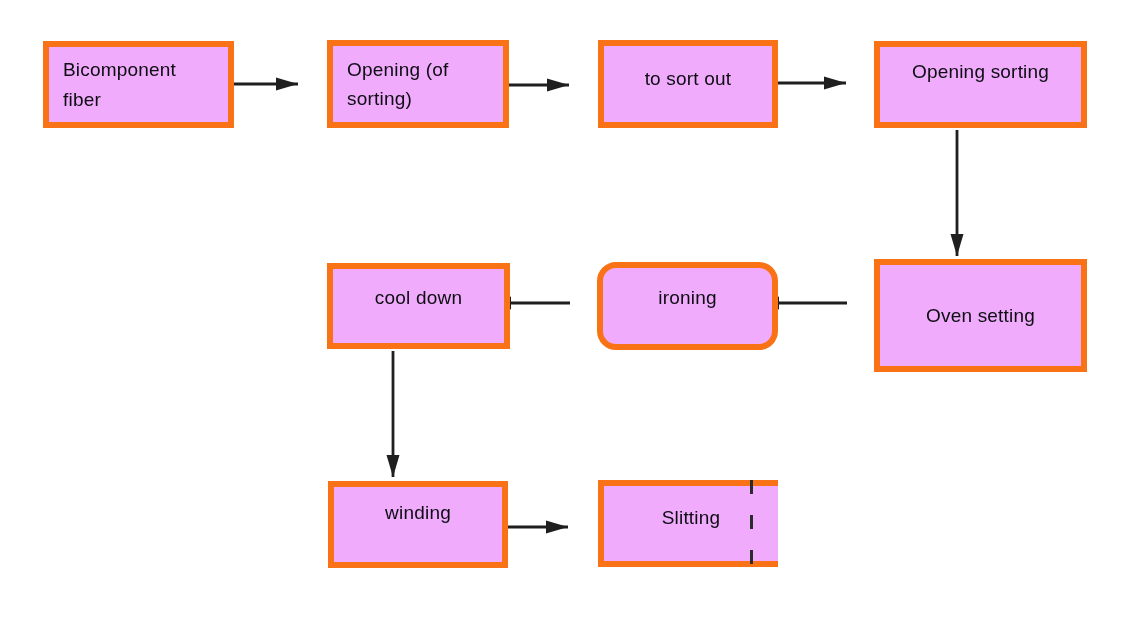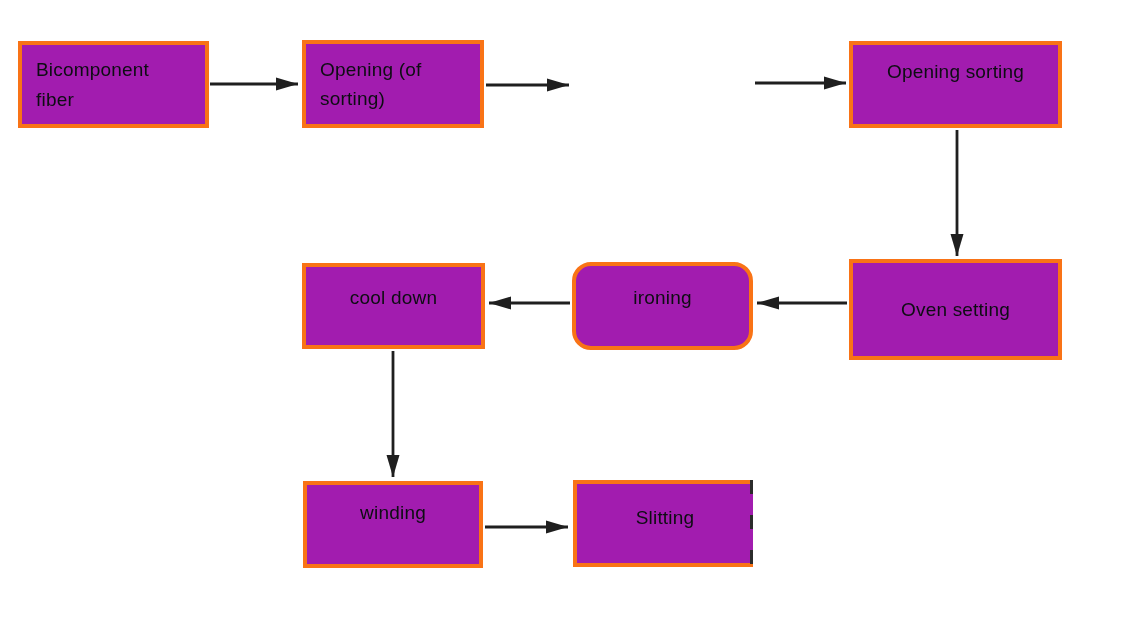--- a/index.html
+++ b/index.html
@@ -11,42 +11,43 @@
     position: relative;
     width: 1125px;
     height: 620px;
     background: #ffffff;
     overflow: hidden;
     font-family: "Liberation Sans", sans-serif;
   }
   .node {
     position: absolute;
     box-sizing: border-box;
-    background: #a21caf;
-    border: 4px solid #f97316;
+    background: #f0abfc;
+    border: 6px solid #f97316;
     display: flex;
     align-items: center;
     justify-content: center;
     font-size: 19px;
     line-height: 1.55;
     color: #0d0d12;
     letter-spacing: 0.2px;
     white-space: pre-line;
+    margin-left: 25px;
   }
   .node.align-left {
     justify-content: flex-start;
     text-align: left;
     padding-left: 14px;
     padding-right: 10px;
   }
   #n-bicomponent { left: 18px;  top: 41px;  width: 191px; height: 87px; }
   #n-opening     { left: 302px; top: 40px;  width: 182px; height: 88px; }
   #n-sort        { left: 573px; top: 40px;  width: 180px; height: 88px; padding-bottom: 10px; }
   #n-online      { left: 849px; top: 41px;  width: 213px; height: 87px; padding-bottom: 26px; }
-  #n-oven        { left: 849px; top: 259px; width: 213px; height: 101px; }
+  #n-oven        { left: 849px; top: 259px; width: 213px; height: 113px; }
   #n-ironing     { left: 572px; top: 262px; width: 181px; height: 88px; padding-bottom: 16px; border-radius: 19px; }
   #n-cool        { left: 302px; top: 263px; width: 183px; height: 86px; padding-bottom: 16px; }
   #n-winding     { left: 303px; top: 481px; width: 180px; height: 87px; padding-bottom: 24px; }
   #n-slitting    { left: 573px; top: 480px; width: 180px; height: 87px; padding-bottom: 12px; border-right: none; }
   
   #slitting-dash {
     position: absolute;
     left: 750px; top: 480px;
     width: 3px; height: 87px;
     background: repeating-linear-gradient(to bottom, #2b2b2b 0 14px, transparent 14px 35px);
@@ -80,20 +81,21 @@
     <line x1="393" y1="351" x2="393" y2="477" marker-end="url(#arrow)"></line>
     <line x1="485" y1="527" x2="568" y2="527" marker-end="url(#arrow)"></line>
   </svg>
 
   <div class="node align-left" id="n-bicomponent">Bicomponent
 fiber</div>
 
   <div class="node align-left" id="n-opening">Opening (of
 sorting)</div>
 
+  <div class="node" id="n-sort">to sort out</div>
 
   <div class="node" id="n-online">Opening sorting</div>
 
   <div class="node" id="n-oven">Oven setting</div>
 
   <div class="node" id="n-ironing">ironing</div>
 
   <div class="node" id="n-cool">cool down</div>
 
   <div class="node" id="n-winding">winding</div>

